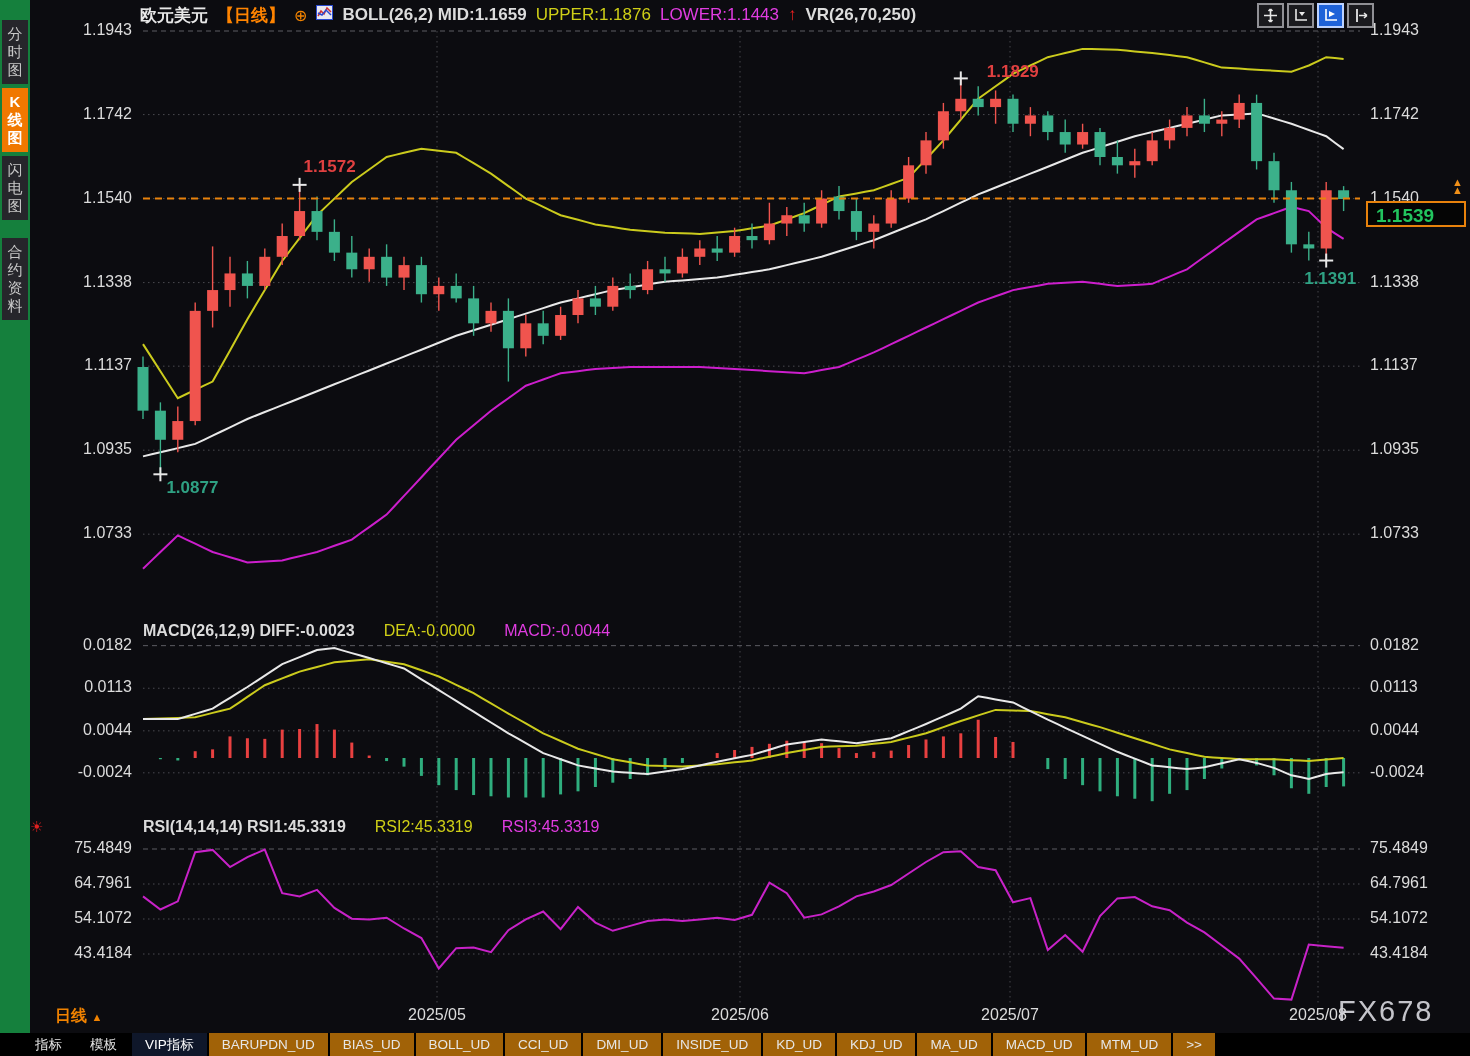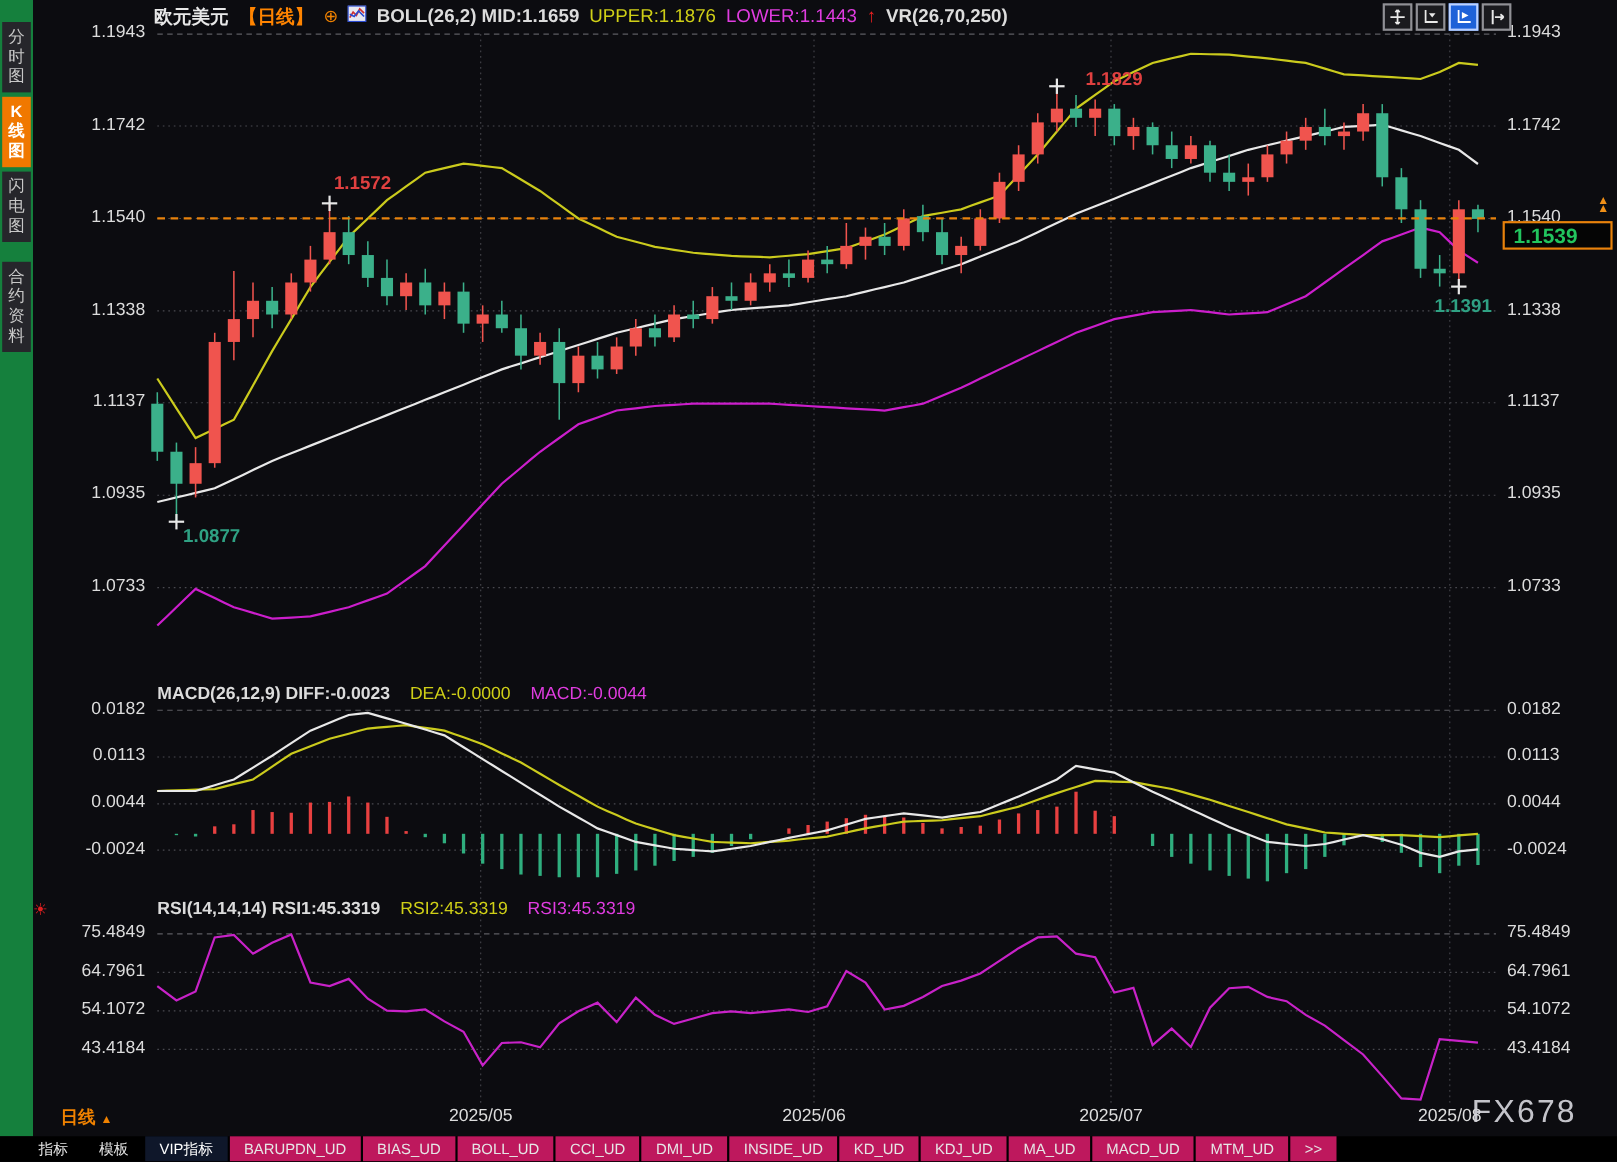--- a/index.html
+++ b/index.html
@@ -21,39 +21,39 @@
   #toolbar{position:absolute;right:96px;top:3px;display:flex;gap:3px;z-index:20;}
   .tbtn{width:23px;height:21px;border:2px solid #909095;background:#1a1a1e;display:flex;align-items:center;
         justify-content:center;cursor:pointer;}
   .tbtn.active{background:#1e62d8;border-color:#bcd2ff;}
   
   .axlab{position:absolute;font-size:16px;color:#dcdcdc;z-index:8;}
   .axlab.left{width:96px;text-align:right;left:36px;}
   .axlab.right{left:1370px;text-align:left;width:96px;}
   .xlab{position:absolute;top:1006px;font-size:16px;color:#dcdcdc;transform:translateX(-50%);z-index:5;}
   
-  .legend2{position:absolute;left:143px;display:flex;gap:18px;font-size:16px;white-space:nowrap;z-index:9;}
+  .legend2{position:absolute;left:143px;display:flex;gap:29px;font-size:16px;white-space:nowrap;z-index:9;}
   
   .anno{position:absolute;font-size:17px;font-weight:bold;z-index:9;}
   
   #price-box{position:absolute;left:1366px;top:201px;width:100px;height:26px;border:2px solid #e8820c;
              background:#050505;color:#22c55e;font-size:19px;font-weight:bold;line-height:26px;
              padding-left:8px;z-index:12;box-sizing:border-box;}
   #price-caret{position:absolute;left:1452px;top:178px;color:#f09018;font-size:11px;line-height:8px;
                text-align:center;z-index:12;}
   
   #period-label{position:absolute;left:55px;top:1006px;font-size:16px;font-weight:bold;color:#f08200;z-index:6;}
   #period-label .caret{font-size:11px;}
   #watermark{position:absolute;left:1338px;top:995px;font-size:29px;color:#d4d4da;opacity:.92;
              letter-spacing:2px;z-index:7;}
   #rsi-sun{position:absolute;left:30px;top:818px;color:#e02020;font-size:15px;z-index:9;}
   
   #tabbar{position:absolute;left:0;top:1033px;width:1470px;height:23px;background:#000;display:flex;
           align-items:stretch;padding-left:22px;box-sizing:border-box;z-index:30;}
-  .tab{background:#be185d;color:#e6e6e6;font-size:13.5px;line-height:23px;padding:0 13px;margin-right:2px;
+  .tab{background:#a16207;color:#e6e6e6;font-size:13.5px;line-height:23px;padding:0 13px;margin-right:2px;
        white-space:nowrap;cursor:pointer;}
   .tab.plain{background:transparent;}
   .tab.active{background:#0f172a;color:#fff;}
   #plot{position:absolute;left:0;top:0;z-index:2;}
   .chart-ic{display:inline-block;}
 </style>
 </head>
 <body>
 
 <div id="app">

